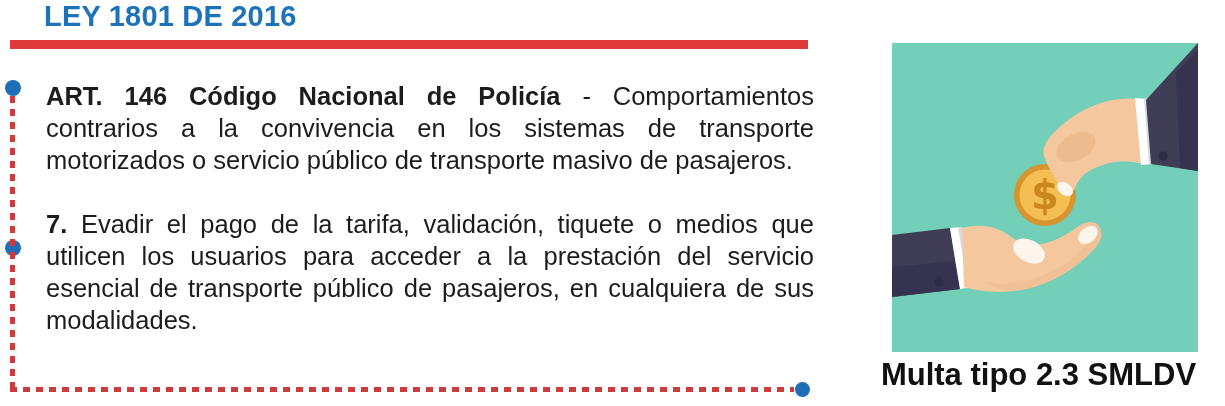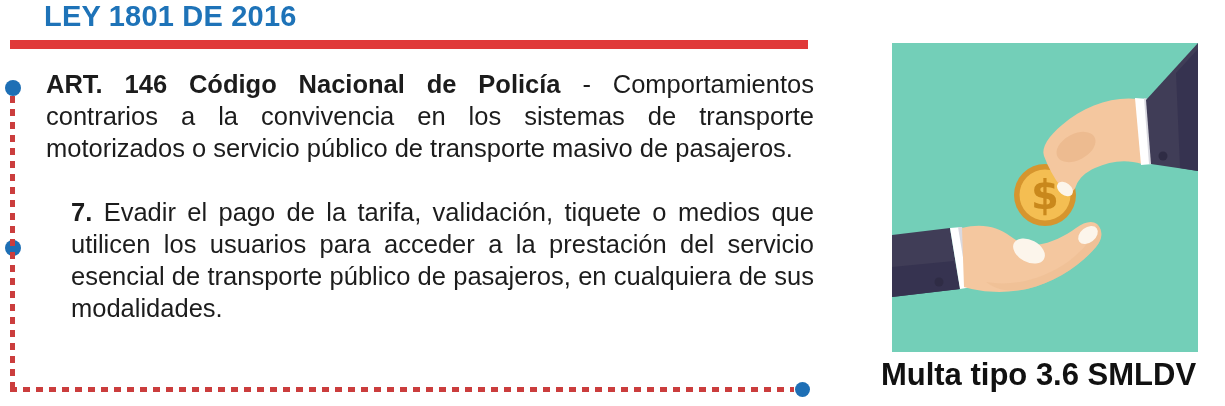--- a/index.html
+++ b/index.html
@@ -32,26 +32,26 @@
     position:absolute; left:10px; top:96px; width:5px; height:292px;
     background:repeating-linear-gradient(to bottom, #CB3D3D 0 7px, transparent 7px 13px);
   }
   .h-dash {
     position:absolute; left:10px; top:387px; width:784px; height:5px;
     background:repeating-linear-gradient(to right, #CB3D3D 0 7px, transparent 7px 13px);
   }
 
   
   .text-col {
-    position:absolute; left:46px; top:68px; width:768px;
+    position:absolute; left:46px; top:80px; width:768px;
     font-size:25.5px; line-height:32px; color:#1C1C1C;
     text-align:justify;
   }
   .text-col p { margin:0; }
-  .text-col p.second { margin-top:32px;margin-left:25px; }
+  .text-col p.second { margin-top:32px; }
   .lead { font-weight:bold; }
 
   
   .illus {
     position:absolute; left:892px; top:43px; width:306px; height:309px;
   }
   .illus svg { display:block; width:100%; height:100%; }
 
   .caption {
     position:absolute; left:852px; top:357px; width:373px;
@@ -128,15 +128,15 @@
       <g>
         <polygon points="243,55 256,56 261,121 249,122" fill="#FFFFFF"></polygon>
         <polygon points="252,55 256,56 261,121 257,121" fill="#D9D9E0"></polygon>
         <polygon points="254,57 306,0 306,128 259,121" fill="#403D57"></polygon>
         <polygon points="284,30 306,6 306,128 288,125" fill="#363350"></polygon>
         <circle cx="271" cy="113" r="4.5" fill="#2F2C45"></circle>
       </g>
     </svg>
   </div>
 
-  <div class="caption">Multa tipo 3.6 SMLDV</div>
+  <div class="caption">Multa tipo 2.3 SMLDV</div>
 
 </div>
 
 </body></html>

